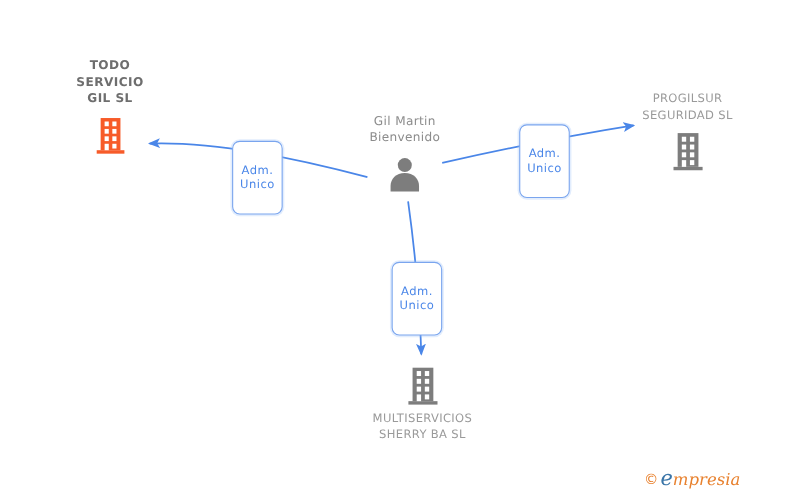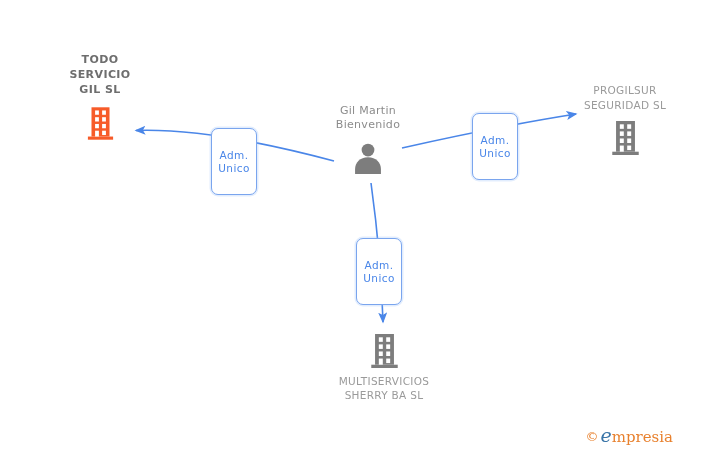--- a/index.html
+++ b/index.html
@@ -84,20 +84,21 @@
   }
   .brand-e {
     color: #3a75a8;
     font-size: 19px;
     font-style: italic;
     font-family: "DejaVu Serif", "Liberation Serif", serif;
   }
   .brand-rest {
     color: #e8812e;
     font-size: 15px;
+    font-style: italic;
     font-family: "DejaVu Serif", "Liberation Serif", serif;
   }
 </style>
 </head>
 <body>
 
 <div class="canvas">
 
   <svg width="0" height="0" style="position:absolute" aria-hidden="true">
     <defs>

